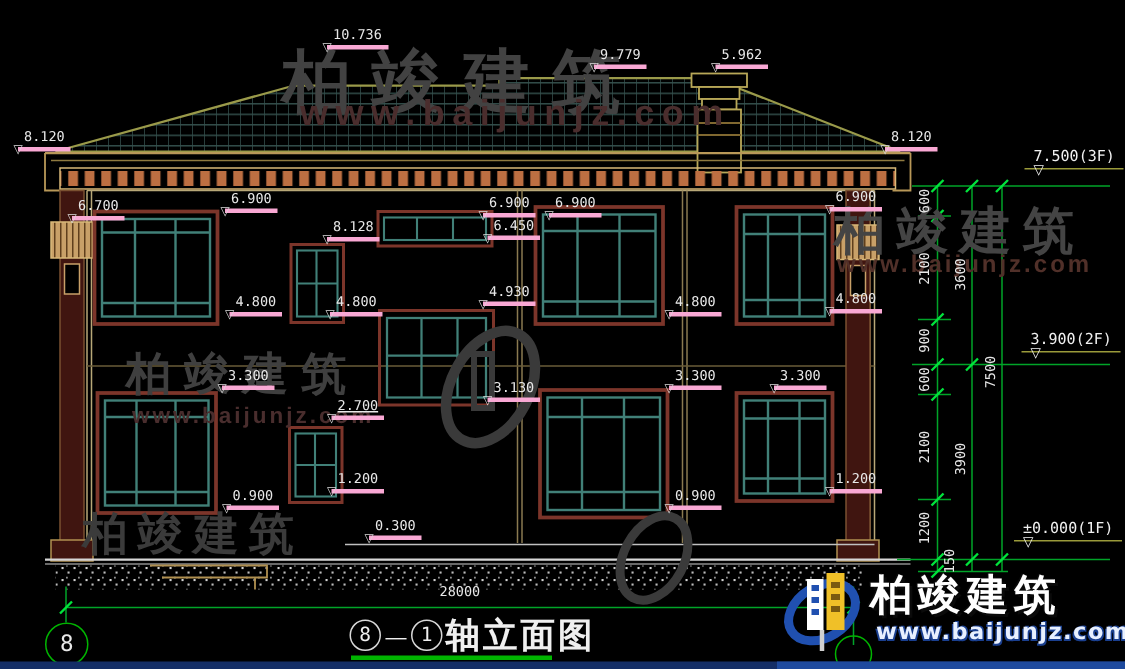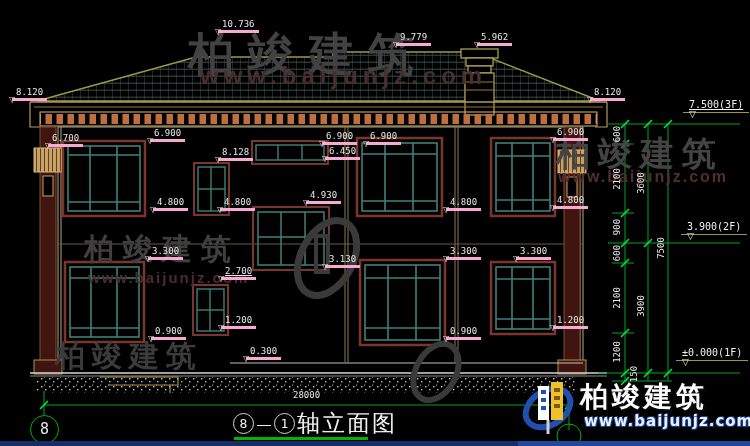--- a/index.html
+++ b/index.html
@@ -37,21 +37,21 @@
       text-shadow:1px 1px 0 #1a3f8f,-1px 1px 0 #1a3f8f,1px -1px 0 #1a3f8f;}
   #bottombar{position:absolute;left:0;top:441px;width:750px;height:5px;background:#142e66;z-index:41;}
   #bottombar .bright{position:absolute;left:518px;top:0;width:232px;height:5px;background:#1e4a9e;}
   
   #titleblock{position:absolute;left:233px;top:408px;z-index:35;color:#efefef;
       font-family:sans-serif;display:flex;align-items:center;gap:2px;}
   #titleblock .axc{display:inline-block;width:19px;height:19px;border:1.5px solid #d8d8d8;
       border-radius:50%;text-align:center;line-height:19px;font-size:13px;
       font-family:"DejaVu Sans Mono",monospace;}
   #titleblock .dash{font-size:14px;margin:0 1px;}
-  #titleblock .tname{font-size:23px;font-weight:normal;letter-spacing:2px;}
+  #titleblock .tname{font-size:23px;font-weight:bold;letter-spacing:2px;}
   #title-underline{position:absolute;left:234px;top:437px;width:134px;height:3px;
       background:#00b400;z-index:35;}
   
   .bubble{position:absolute;color:#e8e8e8;font-size:15px;z-index:30;
       width:27px;height:27px;border:1.3px solid #00b400;border-radius:50%;
       text-align:center;line-height:27px;background:#000;}
 </style>
 </head>
 <body>
 
@@ -273,36 +273,36 @@
       <div class="elev" style="left: 477px; top: 32px;"><span>5.962</span><span class="tri">▽</span></div>
       <div class="elev" style="left: 12px; top: 87px;"><span>8.120</span><span class="tri">▽</span></div>
       <div class="elev" style="left: 590px; top: 87px;"><span>8.120</span><span class="tri">▽</span></div>
       <div class="elev" style="left: 48px; top: 133px;"><span>6.700</span><span class="tri">▽</span></div>
       <div class="elev" style="left: 150px; top: 128px;"><span>6.900</span><span class="tri">▽</span></div>
       <div class="elev" style="left: 322px; top: 131px;"><span>6.900</span><span class="tri">▽</span></div>
       <div class="elev" style="left: 366px; top: 131px;"><span>6.900</span><span class="tri">▽</span></div>
       <div class="elev" style="left: 553px; top: 127px;"><span>6.900</span><span class="tri">▽</span></div>
       <div class="elev" style="left: 325px; top: 146px;"><span>6.450</span><span class="tri">▽</span></div>
       <div class="elev" style="left: 218px; top: 147px;"><span>8.128</span><span class="tri">▽</span></div>
-      <div class="elev" style="left: 306px; top: 190px;"><span>4.930</span><span class="tri">▽</span></div>
+      <div class="elev" style="left: 322px; top: 190px;"><span>4.930</span><span class="tri">▽</span></div>
       <div class="elev" style="left: 153px; top: 197px;"><span>4.800</span><span class="tri">▽</span></div>
       <div class="elev" style="left: 220px; top: 197px;"><span>4.800</span><span class="tri">▽</span></div>
       <div class="elev" style="left: 446px; top: 197px;"><span>4.800</span><span class="tri">▽</span></div>
       <div class="elev" style="left: 553px; top: 195px;"><span>4.800</span><span class="tri">▽</span></div>
       <div class="elev" style="left: 148px; top: 246px;"><span>3.300</span><span class="tri">▽</span></div>
       <div class="elev" style="left: 446px; top: 246px;"><span>3.300</span><span class="tri">▽</span></div>
       <div class="elev" style="left: 516px; top: 246px;"><span>3.300</span><span class="tri">▽</span></div>
       <div class="elev" style="left: 325px; top: 254px;"><span>3.130</span><span class="tri">▽</span></div>
       <div class="elev" style="left: 221px; top: 266px; text-decoration: underline;"><span>2.700</span><span class="tri">▽</span></div>
       <div class="elev" style="left: 221px; top: 315px;"><span>1.200</span><span class="tri">▽</span></div>
       <div class="elev" style="left: 553px; top: 315px;"><span>1.200</span><span class="tri">▽</span></div>
       <div class="elev" style="left: 151px; top: 326px;"><span>0.900</span><span class="tri">▽</span></div>
       <div class="elev" style="left: 446px; top: 326px;"><span>0.900</span><span class="tri">▽</span></div>
       <div class="elev" style="left: 246px; top: 346px;"><span>0.300</span><span class="tri">▽</span></div>
-      <div class="floor" style="left: 683px; top: 99px; text-decoration: underline;"><span>7.500(3F)</span><span class="tri">▽</span></div>
+      <div class="floor" style="left: 683px; top: 99px;"><span>7.500(3F)</span><span class="tri">▽</span></div>
       <div class="floor" style="left: 681px; top: 221px;"><span>3.900(2F)</span><span class="tri">▽</span></div>
       <div class="floor" style="left: 676px; top: 347px;"><span>±0.000(1F)</span><span class="tri">▽</span></div>
       <div class="vdim" style="left: 617px; top: 134px;"><span>600</span></div>
       <div class="vdim" style="left: 617px; top: 179px;"><span>2100</span></div>
       <div class="vdim" style="left: 617px; top: 227px;"><span>900</span></div>
       <div class="vdim" style="left: 617px; top: 253px;"><span>600</span></div>
       <div class="vdim" style="left: 617px; top: 298px;"><span>2100</span></div>
       <div class="vdim" style="left: 617px; top: 352px;"><span>1200</span></div>
       <div class="vdim" style="left: 634px; top: 374px;"><span>150</span></div>
       <div class="vdim" style="left: 641px; top: 183px;"><span>3600</span></div>

